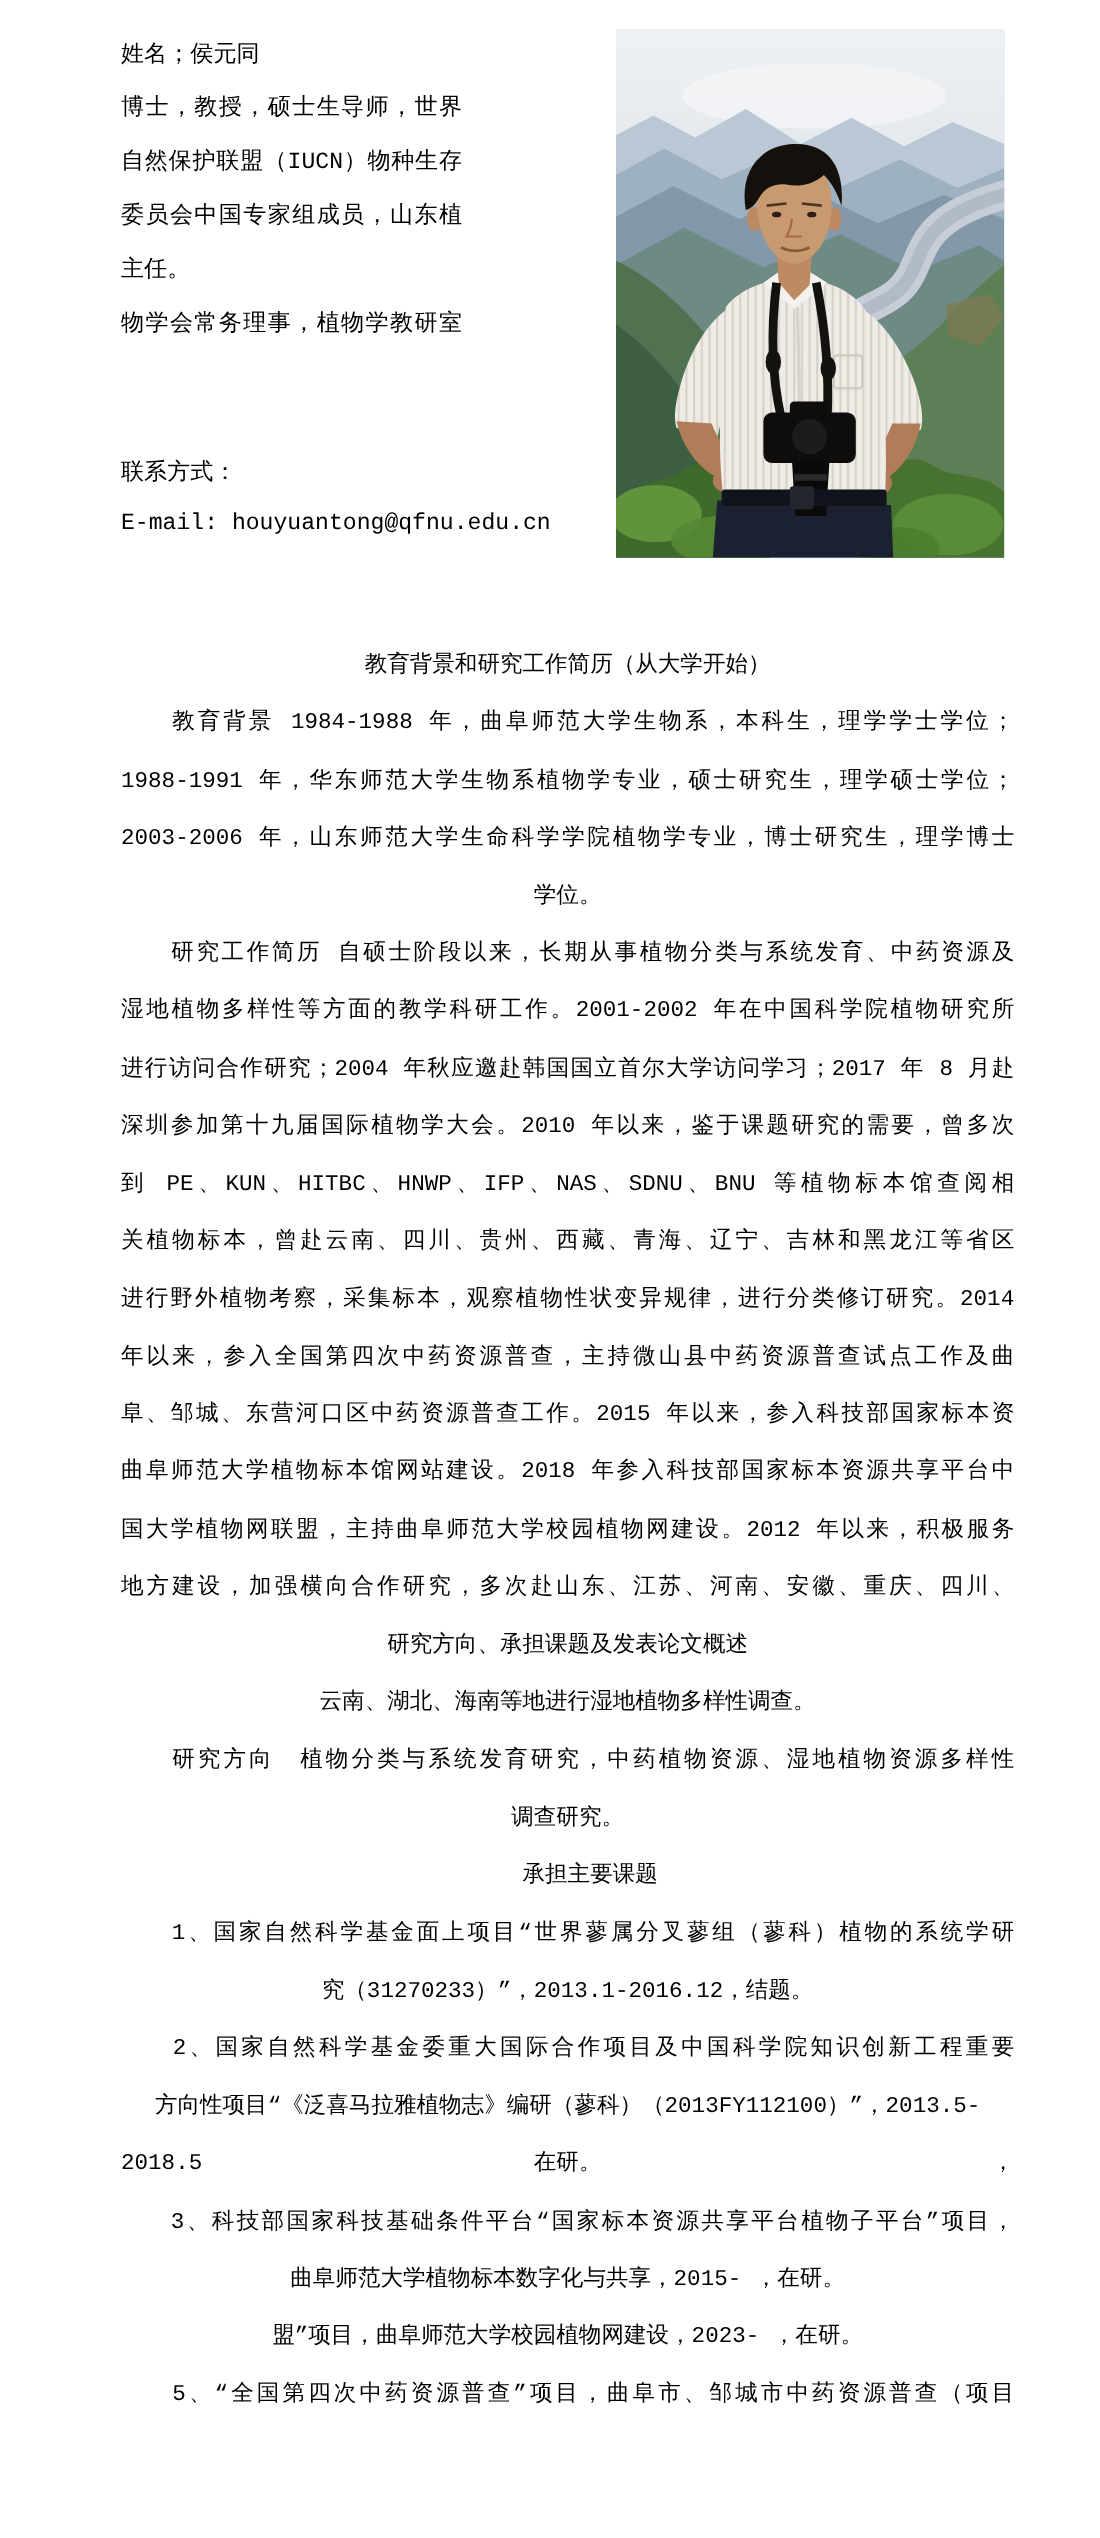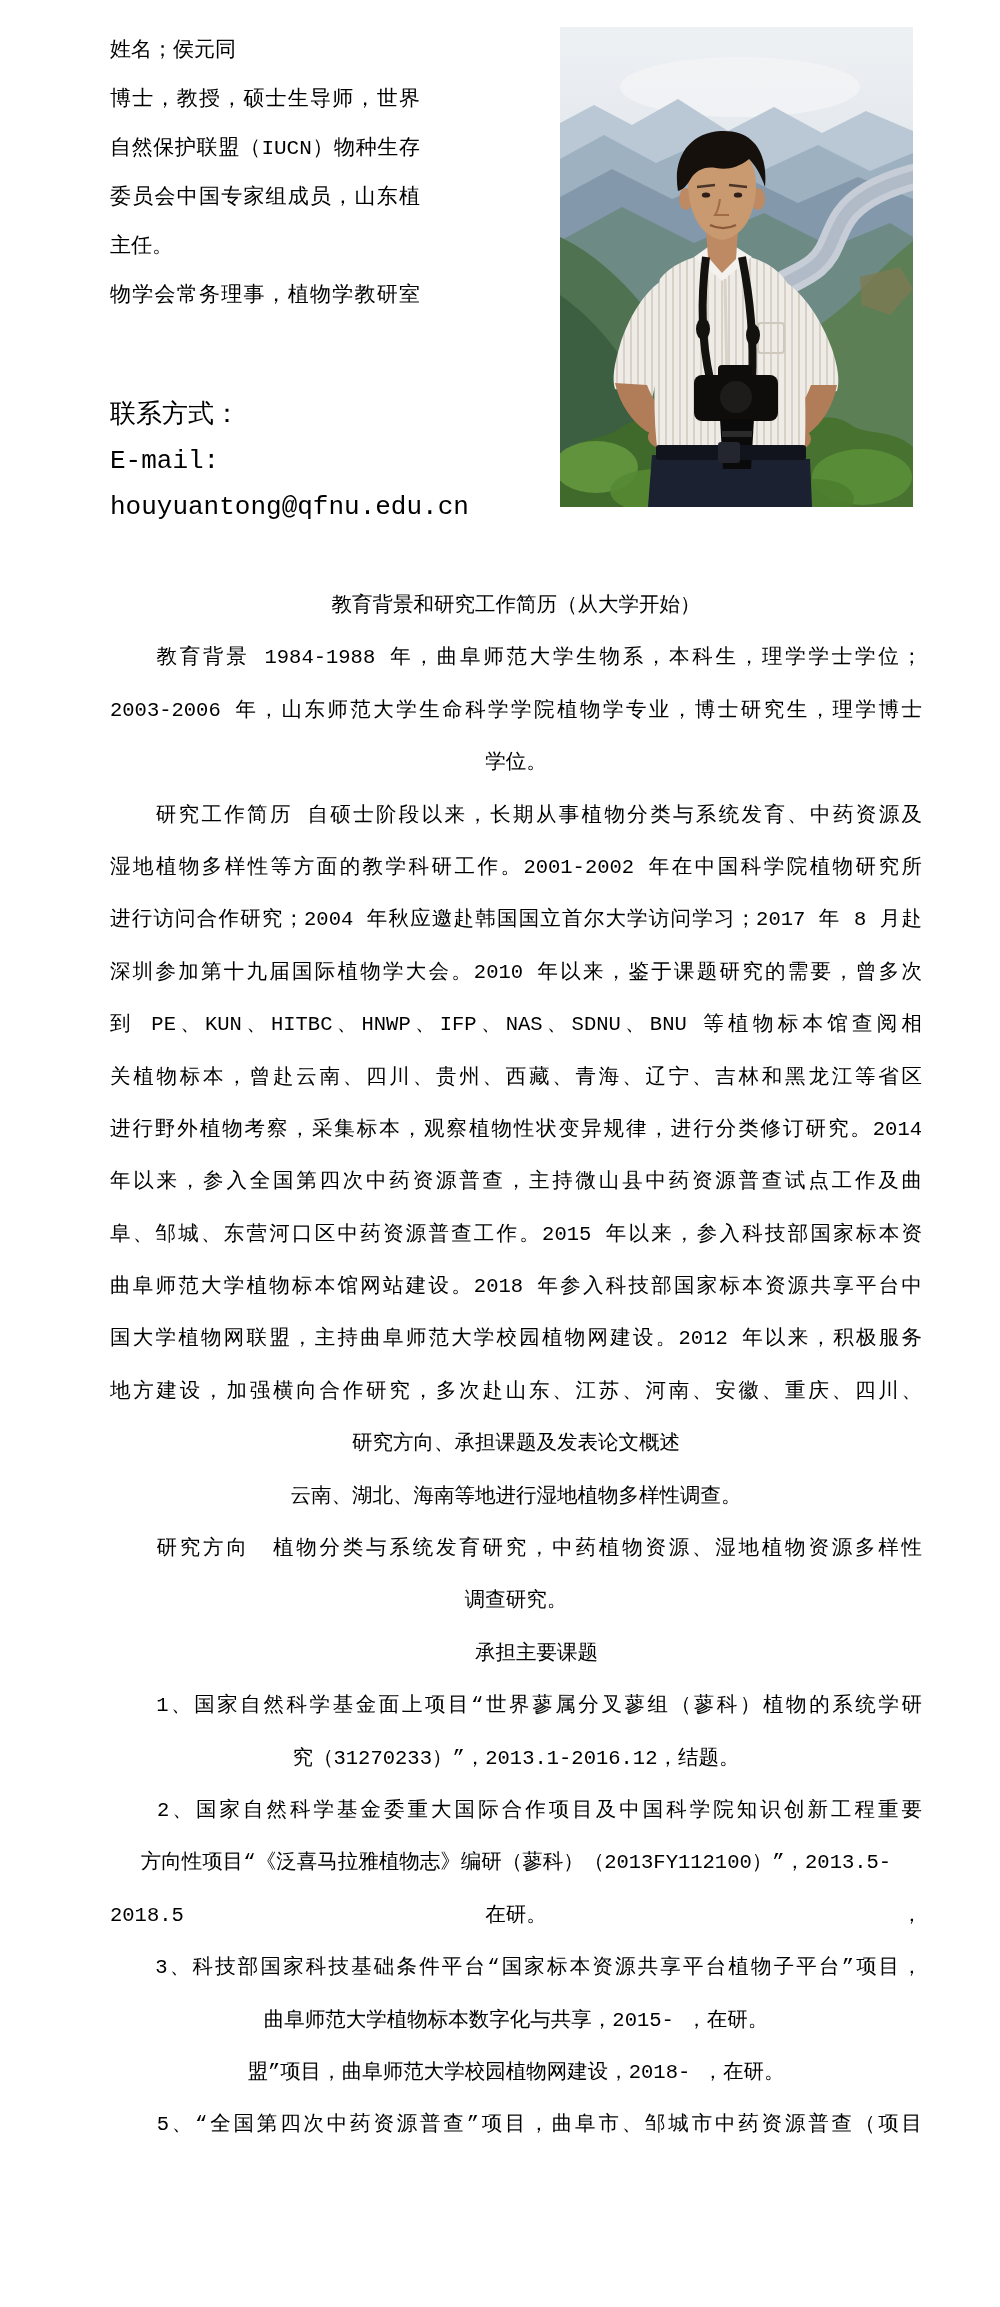--- a/index.html
+++ b/index.html
@@ -18,22 +18,22 @@
   .tline > span{display:inline;}
   .tline.just{text-align:justify;text-align-last:justify;}
   
   .intro{
     position:absolute;left:110px;top:26px;width:310px;
     font-size:21px;
   }
   .intro .tline{line-height:49px;height:49px;}
   
   .contact{
-    position:absolute;left:110px;top:392px;width:400px;
-    font-size:26px;
+    position:absolute;left:110px;top:408px;width:400px;
+    font-size:21px;
   }
   .contact .cline{line-height:46px;height:46px;}
   
   .resume{
     position:absolute;left:110px;top:580px;width:812px;
     font-size:20.5px;
   }
   .resume .tline{line-height:52.4px;height:52.4px;text-align:center;}
   
   .photo{
@@ -146,20 +146,21 @@
   </div>
 
   <div class="contact">
     <div class="cline">联系方式：</div>
     <div class="cline">E-mail: houyuantong@qfnu.edu.cn</div>
   </div>
 
   <div class="resume">
       <div class="tline"><span>教育背景和研究工作简历（从大学开始）</span></div>
       <div class="tline just"><span>　　教育背景 1984-1988 年，曲阜师范大学生物系，本科生，理学学士学位；</span></div>
+      <div class="tline just"><span>1988-1991 年，华东师范大学生物系植物学专业，硕士研究生，理学硕士学位；</span></div>
       <div class="tline just"><span>2003-2006 年，山东师范大学生命科学学院植物学专业，博士研究生，理学博士</span></div>
       <div class="tline"><span>学位。</span></div>
       <div class="tline just"><span>　　研究工作简历 自硕士阶段以来，长期从事植物分类与系统发育、中药资源及</span></div>
       <div class="tline just"><span>湿地植物多样性等方面的教学科研工作。2001-2002 年在中国科学院植物研究所</span></div>
       <div class="tline just"><span>进行访问合作研究；2004 年秋应邀赴韩国国立首尔大学访问学习；2017 年 8 月赴</span></div>
       <div class="tline just"><span>深圳参加第十九届国际植物学大会。2010 年以来，鉴于课题研究的需要，曾多次</span></div>
       <div class="tline just"><span>到 PE、KUN、HITBC、HNWP、IFP、NAS、SDNU、BNU 等植物标本馆查阅相</span></div>
       <div class="tline just"><span>关植物标本，曾赴云南、四川、贵州、西藏、青海、辽宁、吉林和黑龙江等省区</span></div>
       <div class="tline just"><span>进行野外植物考察，采集标本，观察植物性状变异规律，进行分类修订研究。2014</span></div>
       <div class="tline just"><span>年以来，参入全国第四次中药资源普查，主持微山县中药资源普查试点工作及曲</span></div>
@@ -172,17 +173,17 @@
       <div class="tline just"><span>　　研究方向　植物分类与系统发育研究，中药植物资源、湿地植物资源多样性</span></div>
       <div class="tline"><span>调查研究。</span></div>
       <div class="tline"><span>　　承担主要课题</span></div>
       <div class="tline just"><span>　　1、国家自然科学基金面上项目“世界蓼属分叉蓼组（蓼科）植物的系统学研</span></div>
       <div class="tline"><span>究（31270233）”，2013.1-2016.12，结题。</span></div>
       <div class="tline just"><span>　　2、国家自然科学基金委重大国际合作项目及中国科学院知识创新工程重要</span></div>
       <div class="tline just"><span>方向性项目“《泛喜马拉雅植物志》编研（蓼科）（2013FY112100）”，2013.5-2018.5，</span></div>
       <div class="tline"><span>在研。</span></div>
       <div class="tline just"><span>　　3、科技部国家科技基础条件平台“国家标本资源共享平台植物子平台”项目，</span></div>
       <div class="tline"><span>曲阜师范大学植物标本数字化与共享，2015- ，在研。</span></div>
-      <div class="tline"><span>盟”项目，曲阜师范大学校园植物网建设，2018- ，在研。</span></div>
+      <div class="tline"><span>盟”项目，曲阜师范大学校园植物网建设，2023- ，在研。</span></div>
       <div class="tline just"><span>　　5、“全国第四次中药资源普查”项目，曲阜市、邹城市中药资源普查（项目</span></div>
     </div>
 
 </div>
 
 </body></html>

